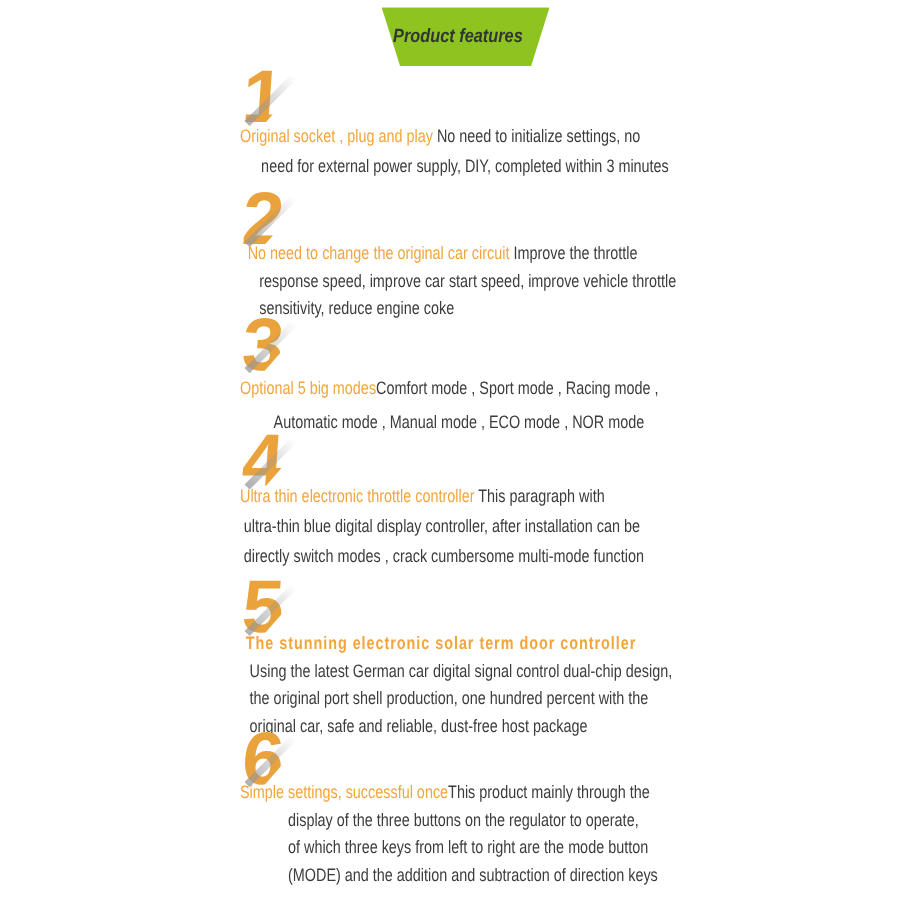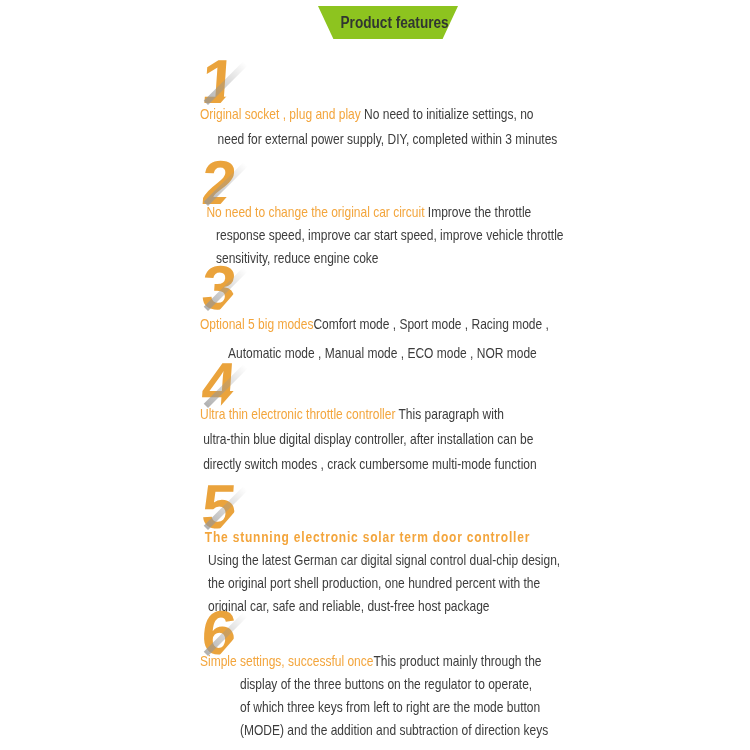--- a/index.html
+++ b/index.html
@@ -8,24 +8,24 @@
     position:relative;
     width:750px; height:750px;
     background:#ffffff;
     overflow:hidden;
     font-family:"Liberation Sans", sans-serif;
   }
 
   
   .badge {
     position:absolute; left:318px; top:6px;
-    width:140px; height:33px;
+    width:140px; height:49px;
     background:var(--badge-green,#8dc41f);
     clip-path:polygon(0 0,100% 0,89% 100%,11% 100%);
-    display:flex; align-items:center; justify-content:flex-end;
+    display:flex; align-items:center; justify-content:flex-start;font-style:italic;
   }
   .badge-label {
     color:var(--badge-text,#313631);
     font-size:16px; font-weight:600;
     transform:scaleX(.85);
     white-space:nowrap;
   }
 
   
   .num {

